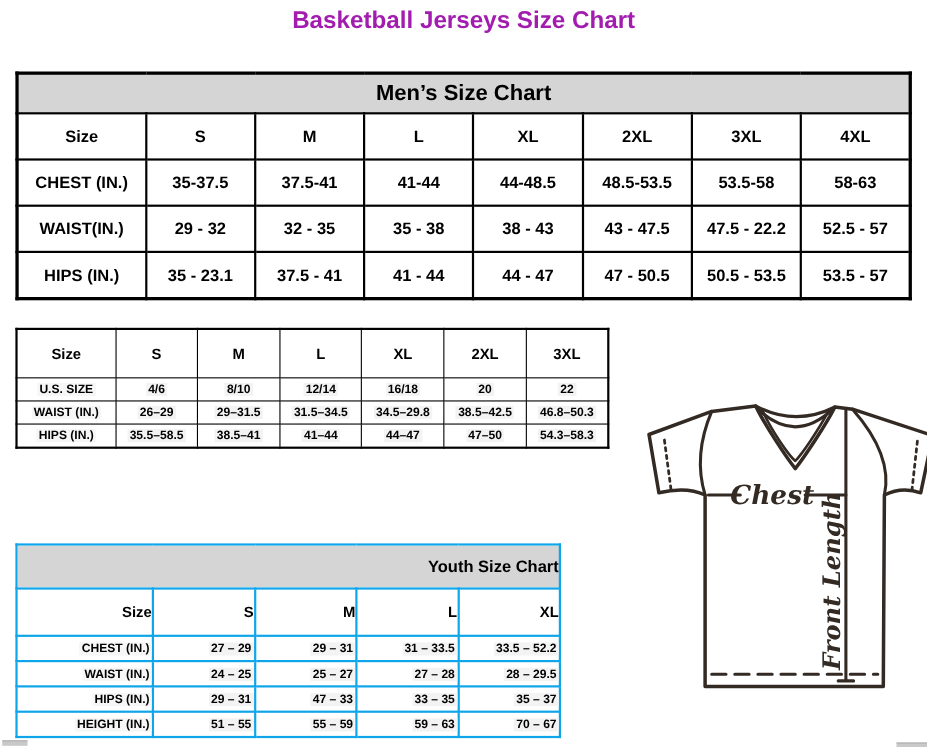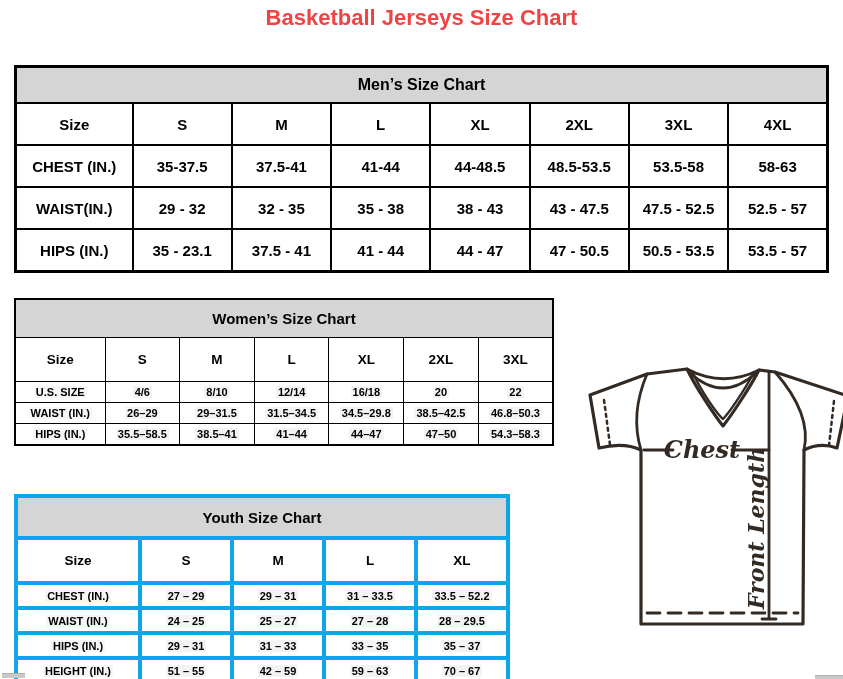--- a/index.html
+++ b/index.html
@@ -3,52 +3,52 @@
 <meta charset="utf-8">
 <style>
   html,body { margin:0; padding:0; background:#ffffff; }
   .page {
     position:relative; width:843px; height:679px; background:#ffffff;
     font-family:"Liberation Sans","DejaVu Sans",sans-serif; color:#000;
     overflow:hidden;
   }
   .page-title {
     position:absolute; top:5px; left:0; width:843px; margin:0;
-    text-align:center; font-size:22px; font-weight:bold; color:#ef4444;
+    text-align:center; font-size:22px; font-weight:bold; color:#a21caf;
   }
 
   table {
     position:absolute; border-collapse:collapse; table-layout:fixed;
     background:#fff;
   }
   th, td {
     text-align:center; vertical-align:middle; font-weight:bold; color:#000;
     padding:0; overflow:hidden; white-space:nowrap;
   }
   .tbl-title { background:#d5d5d5; }
 
   
   #mens { left:14px; top:65px; width:815px; border:3px solid #000; }
   #mens th, #mens td { border:2px solid #000; }
-  #mens .tbl-title { height:34px; font-size:16px; }
+  #mens .tbl-title { height:34px; font-size:20px; }
   #mens tr.cols th { height:40px; font-size:15px; }
   #mens tbody td { height:40px; font-size:15px; }
   #mens col.c0 { width:117px; }
 
   
   #womens { left:14px; top:298px; width:540px; border:2px solid #000; }
   #womens th, #womens td { border:1px solid #000; }
   #womens .tbl-title { height:37px; font-size:15px; }
   #womens tr.cols th { height:43px; font-size:13.5px; }
   #womens tbody td { height:20px; font-size:11px; }
   #womens col.c0 { width:90px; }
 
   
   #youth { left:14px; top:494px; width:496px; border:2px solid #000; }
-  #youth th, #youth td { border:4px solid #0ea5e9; }
+  #youth th, #youth td { border:2px solid #0ea5e9;text-align:right; }
   #youth .tbl-title { height:38px; font-size:15px; }
   #youth tr.cols th { height:41px; font-size:13.5px; }
   #youth tbody td { height:21px; font-size:11px; }
   #youth col.c0 { width:124px; }
 
   
   #womens tbody td span, #youth tbody td span { background:#f3f3f3; padding:0 2px; }
   #womens tbody td:first-child span, #youth tbody td:first-child span { background:#f6f6f6; }
 
   
@@ -102,21 +102,21 @@
           <td><span>53.5-58</span></td>
           <td><span>58-63</span></td>
         </tr>
         <tr>
           <td><span>WAIST(IN.)</span></td>
           <td><span>29 - 32</span></td>
           <td><span>32 - 35</span></td>
           <td><span>35 - 38</span></td>
           <td><span>38 - 43</span></td>
           <td><span>43 - 47.5</span></td>
-          <td><span>47.5 - 52.5</span></td>
+          <td><span>47.5 - 22.2</span></td>
           <td><span>52.5 - 57</span></td>
         </tr>
         <tr>
           <td><span>HIPS (IN.)</span></td>
           <td><span>35 - 23.1</span></td>
           <td><span>37.5 - 41</span></td>
           <td><span>41 - 44</span></td>
           <td><span>44 - 47</span></td>
           <td><span>47 - 50.5</span></td>
           <td><span>50.5 - 53.5</span></td>
@@ -124,23 +124,20 @@
         </tr>
       </tbody>
   </table>
 
   <table id="womens">
     <colgroup>
         <col class="c0">
         <col span="6">
       </colgroup>
     <thead>
-      <tr>
-        <th class="tbl-title" colspan="7">Women’s Size Chart</th>
-      </tr>
       <tr class="cols">
           <th>Size</th>
           <th>S</th>
           <th>M</th>
           <th>L</th>
           <th>XL</th>
           <th>2XL</th>
           <th>3XL</th>
         </tr>
     </thead>
@@ -203,28 +200,28 @@
         <tr>
           <td><span>WAIST (IN.)</span></td>
           <td><span>24 – 25</span></td>
           <td><span>25 – 27</span></td>
           <td><span>27 – 28</span></td>
           <td><span>28 – 29.5</span></td>
         </tr>
         <tr>
           <td><span>HIPS (IN.)</span></td>
           <td><span>29 – 31</span></td>
-          <td><span>31 – 33</span></td>
+          <td><span>47 – 33</span></td>
           <td><span>33 – 35</span></td>
           <td><span>35 – 37</span></td>
         </tr>
         <tr>
           <td><span>HEIGHT (IN.)</span></td>
           <td><span>51 – 55</span></td>
-          <td><span>42 – 59</span></td>
+          <td><span>55 – 59</span></td>
           <td><span>59 – 63</span></td>
           <td><span>70 – 67</span></td>
         </tr>
       </tbody>
   </table>
 
   <div class="jersey">
     <svg width="283" height="283" viewBox="0 0 283 283">
       <g fill="none" stroke="#342a24" stroke-linecap="round" stroke-linejoin="round">
 

